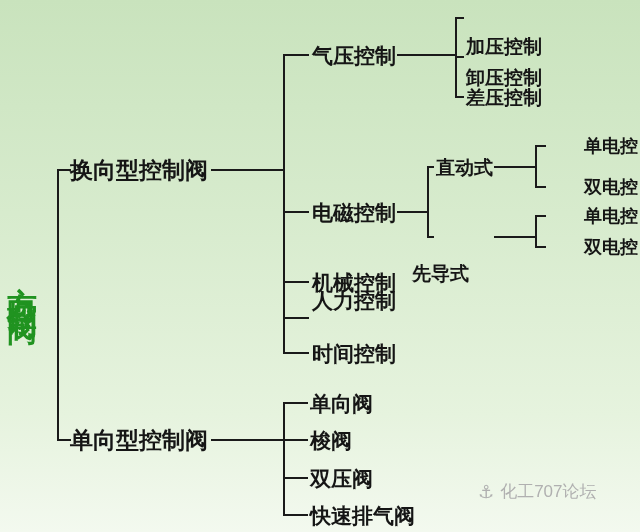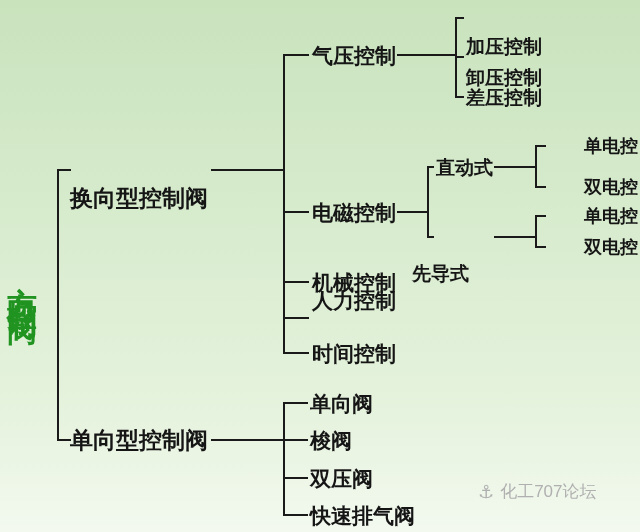--- a/index.html
+++ b/index.html
@@ -54,21 +54,21 @@
     <path d="M212 170 H284 M284 55 V353 M284 55 H308 M284 212 H308 M284 282 H308 M284 318 H308 M284 353 H308"></path>
     <path d="M398 55 H456 M456 18 V97 M456 18 H463 M456 57 H463 M456 97 H463"></path>
     <path d="M398 212 H428 M428 167 V237 M428 167 H433 M428 237 H433"></path>
     <path d="M495 167 H536 M536 146 V187 M536 146 H545 M536 187 H545"></path>
     <path d="M495 237 H536 M536 216 V247 M536 216 H545 M536 247 H545"></path>
     <path d="M212 440 H284 M284 403 V515 M284 403 H307 M284 440 H307 M284 478 H307 M284 515 H307"></path>
   </svg>
 
   <div class="node root">方向控制阀</div>
 
-  <div class="node lv2" style="left:70px;top:170px;margin-top:28px;">换向型控制阀</div>
+  <div class="node lv2" style="left:70px;top:170px;">换向型控制阀</div>
   <div class="node lv2" style="left:70px;top:440px;">单向型控制阀</div>
 
   <div class="node lv3" style="left:312px;top:55px;">气压控制</div>
   <div class="node lv3" style="left:312px;top:212px;">电磁控制</div>
   <div class="node lv3" style="left:312px;top:282px;">机械控制</div>
   <div class="node lv3" style="left:312px;top:300px;">人力控制</div>
   <div class="node lv3" style="left:312px;top:353px;">时间控制</div>
 
   <div class="node lv4" style="left:466px;top:2px;margin-top:44px;">加压控制</div>
   <div class="node lv4" style="left:466px;top:57px;margin-top:20px;">卸压控制</div>

